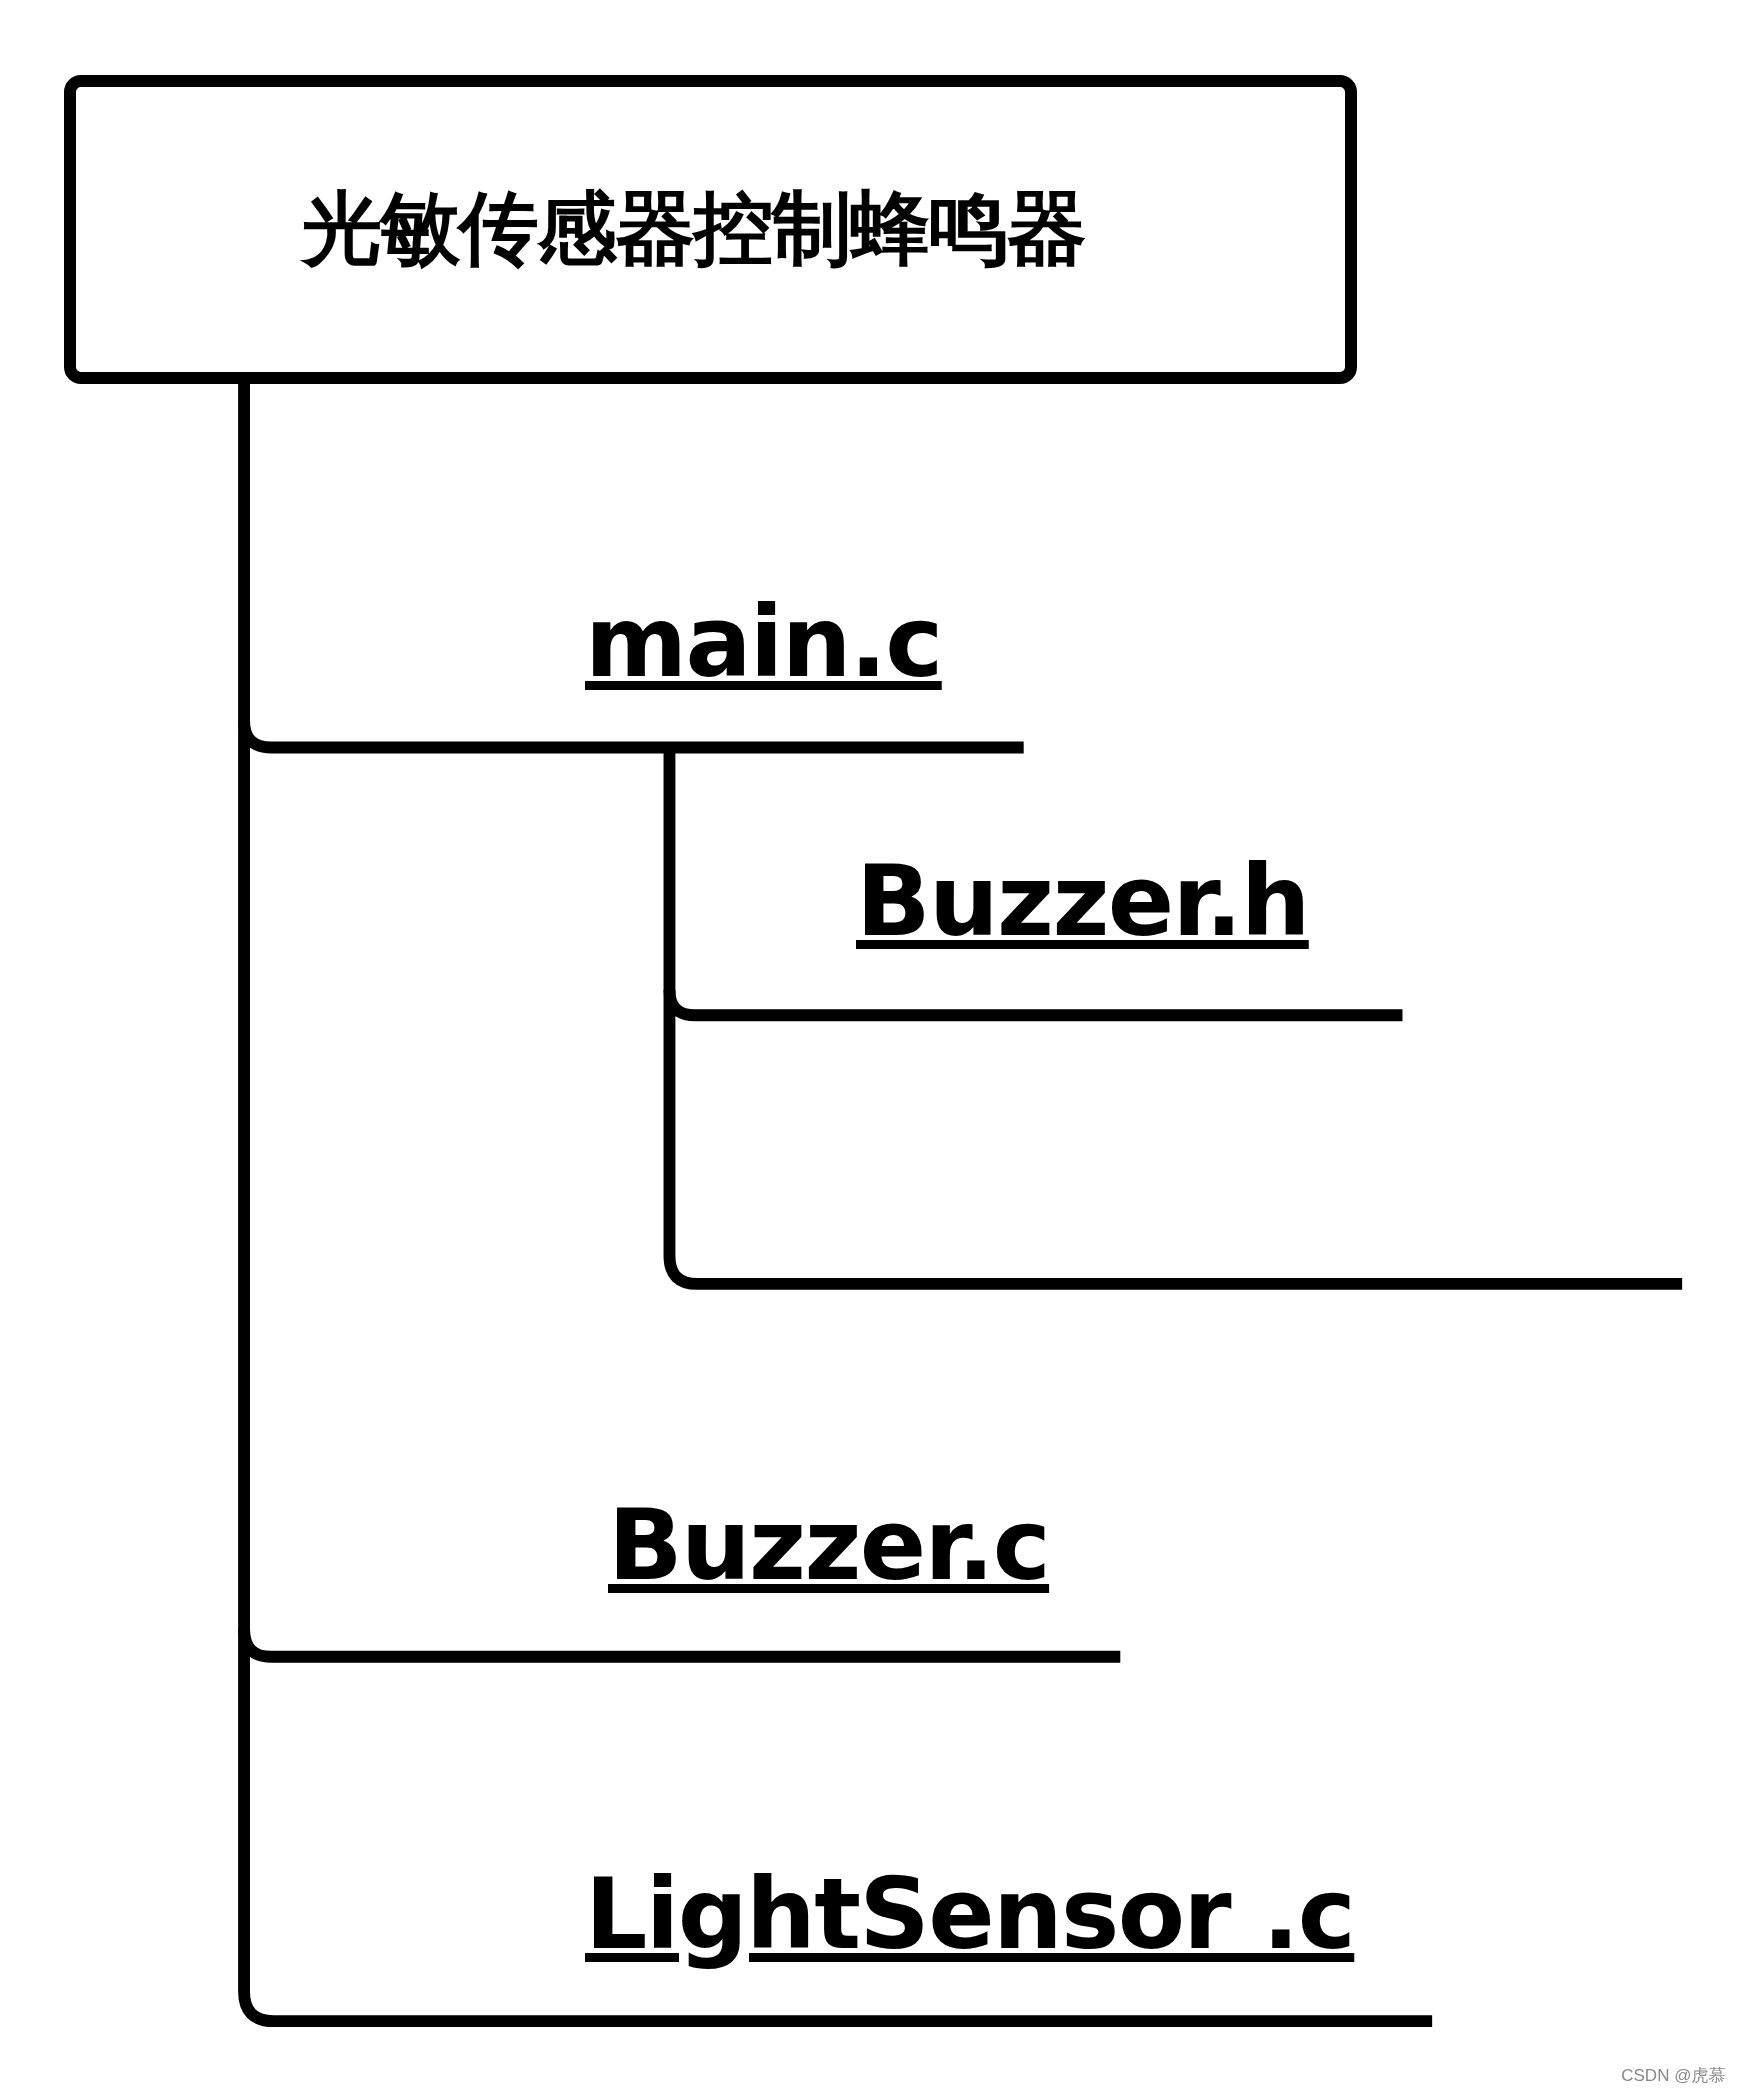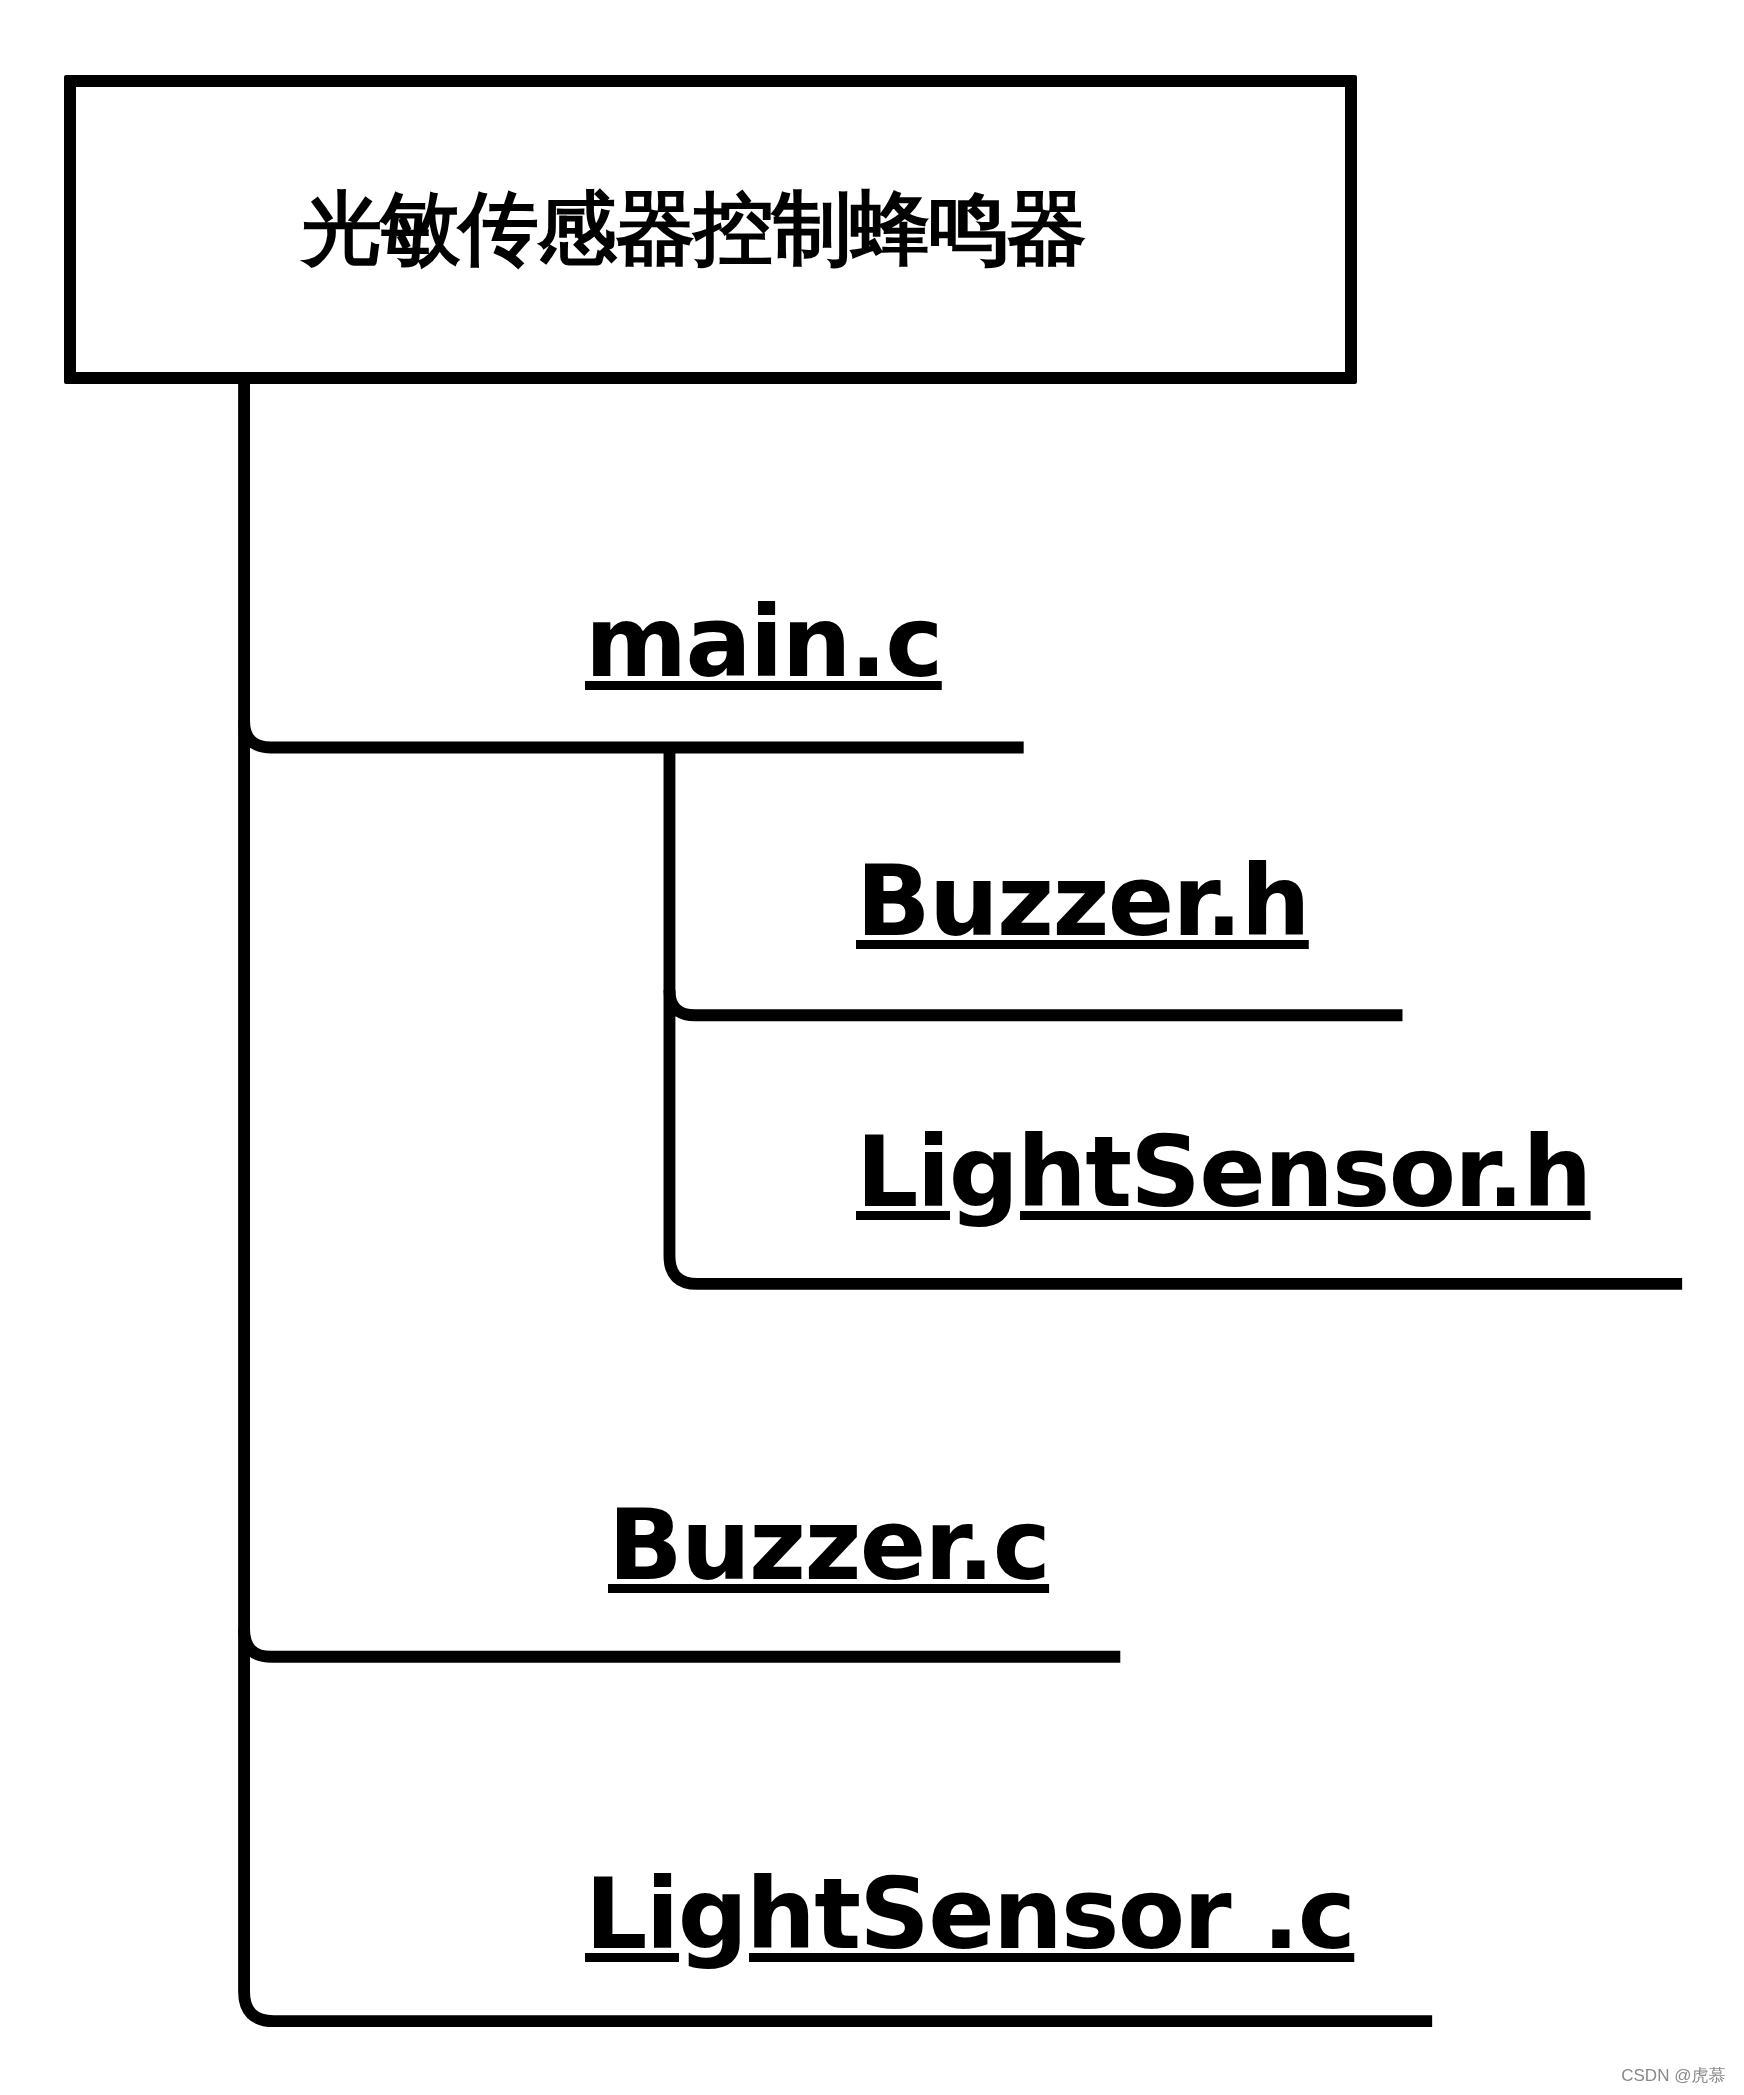--- a/index.html
+++ b/index.html
@@ -1,20 +1,20 @@
 <!DOCTYPE html>
 <html style="font-size:13.6px"><head>
 <meta charset="utf-8">
 <style>
   html, body { margin:0; padding:0; background:#ffffff; }
   body { width:1744px; height:2095px; position:relative; overflow:hidden; font-family:"DejaVu Sans", sans-serif; }
   #diagram { position:absolute; left:0; top:0; width:1744px; height:2095px; }
   .title-box {
     position:absolute; left:64px; top:75px; width:1269px; height:285px;
-    border:12px solid #000; border-radius:2px; background:#fff;
+    border:12px solid #000; border-radius:17px; background:#fff;
     display:flex; align-items:center; justify-content:center;
   }
   .title-text { font-size:80px; font-weight:bold; color:#000; letter-spacing:-1.7px; white-space:nowrap; margin-left:-34px; }
   .label { position:absolute; font-weight:bold; color:#000; white-space:nowrap; font-size:98px; line-height:1; letter-spacing:-1.7px;text-decoration:underline; }
   .watermark { position:absolute; right:18.6px; bottom:8.5px; font-size:17px; color:#888; font-family:"Liberation Sans", sans-serif; }
 </style>
 </head>
 <body>
 
 <div id="diagram">
@@ -27,19 +27,18 @@
       <path d="M790 1168 Q790 1198 820 1198 L1655 1198"></path>
     </g>
   </svg>
 
   <div class="title-box">
     <span class="title-text">光敏传感器控制蜂鸣器</span>
   </div>
 
   <span class="label" style="left:585px; top:593px;">main.c</span>
   <span class="label" style="left:856px; top:852px;">Buzzer.h</span>
-  <span class="label" style="left:856px; top:1123px;">LightSensor.h</span>
   <span class="label" style="left:608px; top:1496px;">Buzzer.c</span>
   <span class="label" style="left:585px; top:1865px;">LightSensor .c</span>
 
   <span class="watermark">CSDN @虎慕</span>
 </div>
 
 
 </body></html>

